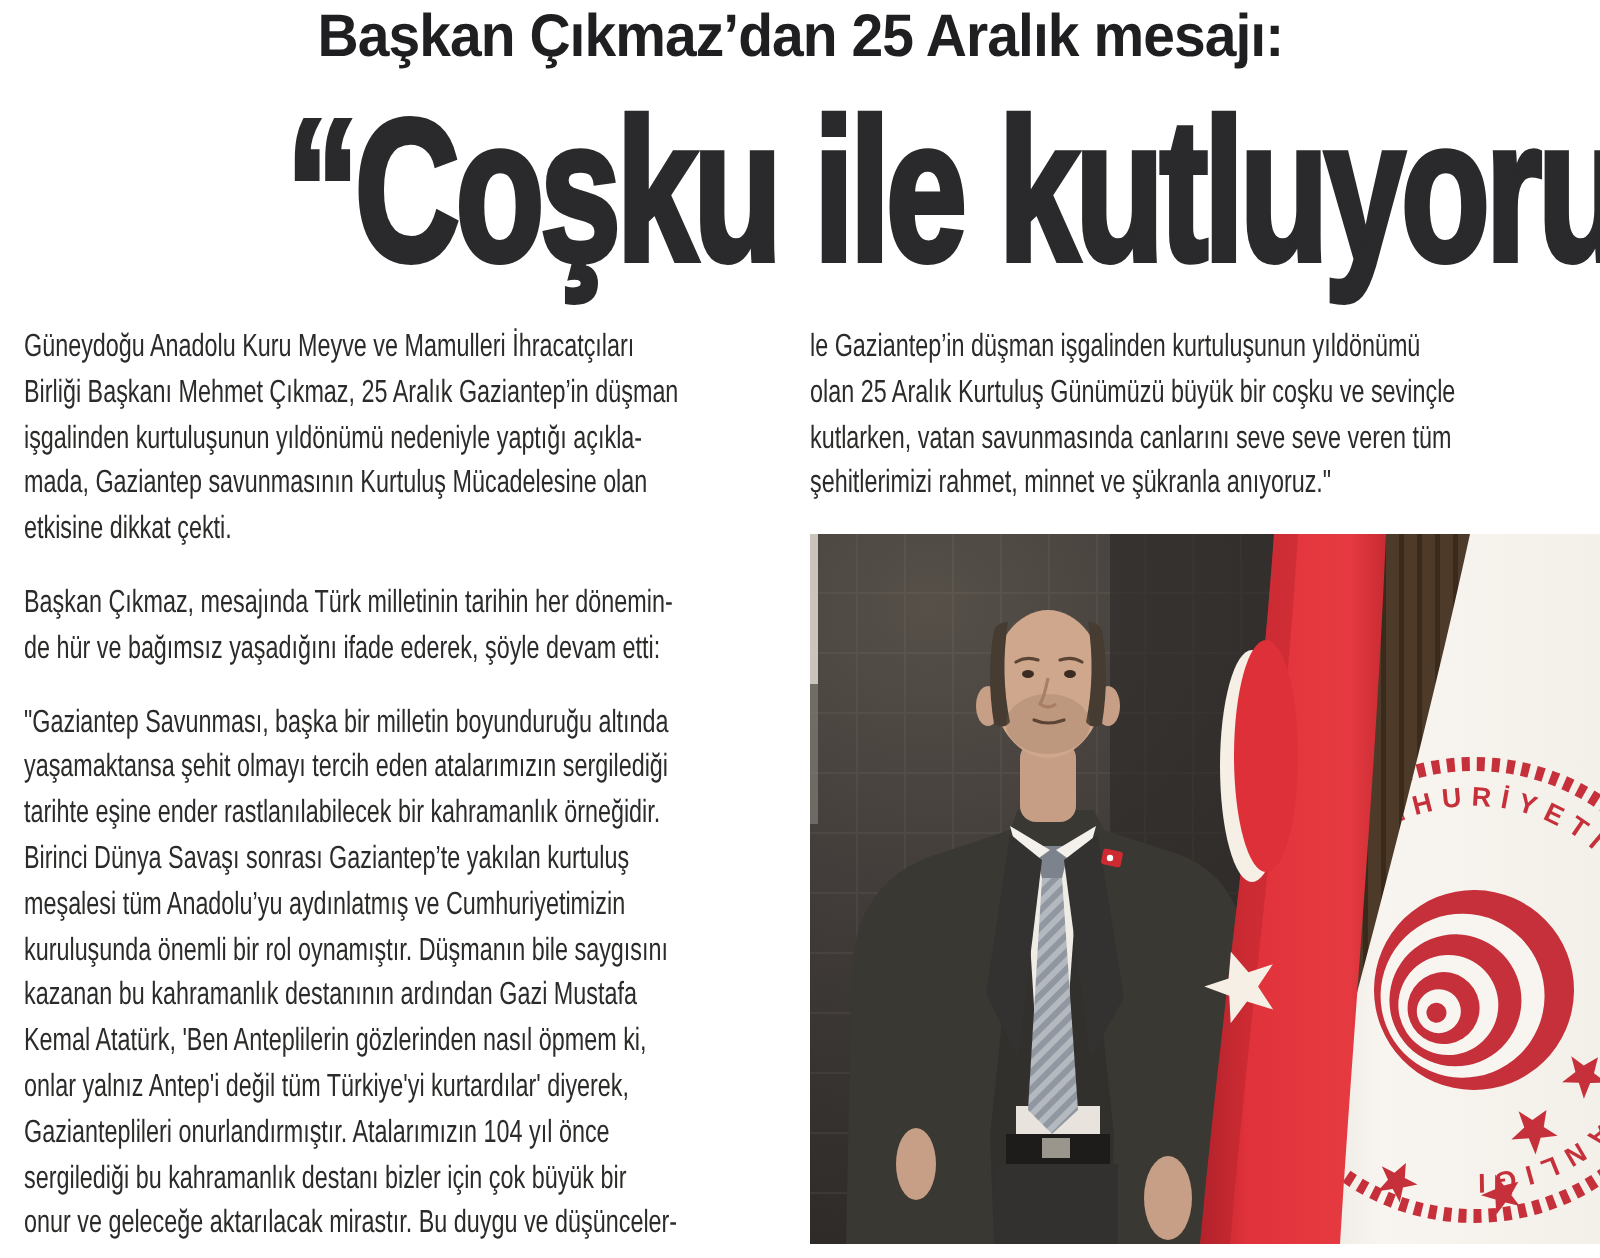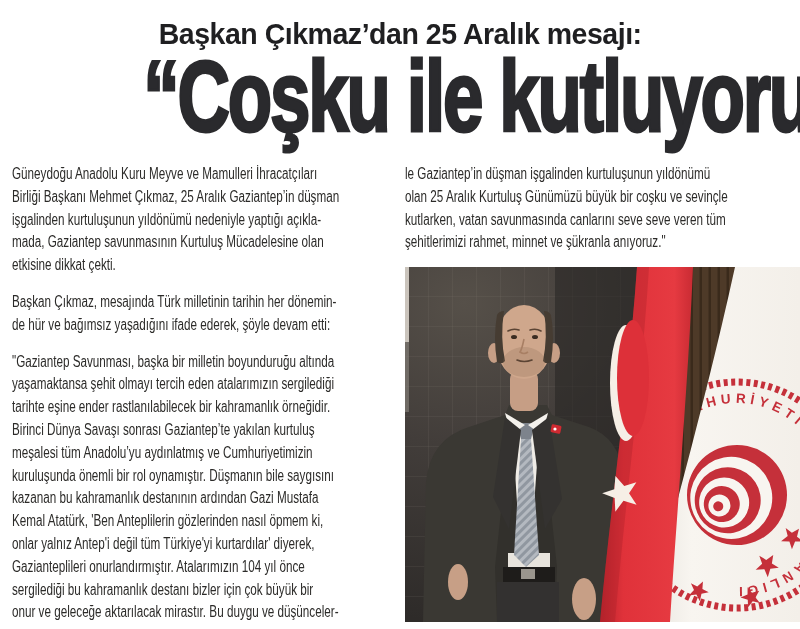--- a/index.html
+++ b/index.html
@@ -1,18 +1,18 @@
 <!DOCTYPE html>
 <html><head>
 <meta charset="utf-8">
 <style>
   html,body{margin:0;padding:0;}
   body{width:800px;height:629px;background:#ffffff;position:relative;overflow:hidden;
        font-family:"Liberation Sans",sans-serif;color:#2c2b29;}
-  .kicker-wrap{position:absolute;top:16px;left:0;width:800px;text-align:center;}
+  .kicker-wrap{position:absolute;top:1px;left:0;width:800px;text-align:center;}
   .kicker{display:inline-block;font-size:30px;font-weight:700;color:#1f1f21;
           letter-spacing:-0.5px;transform:scaleX(0.95);transform-origin:center;
           white-space:nowrap;line-height:36px;}
   .headline-wrap{position:absolute;top:44px;left:0;width:800px;text-align:center;}
   .headline{display:inline-block;font-size:101px;font-weight:700;color:#2a2a2d;
             letter-spacing:-3px;line-height:104px;white-space:nowrap;
             transform:scaleX(0.72);transform-origin:center;
             -webkit-text-stroke:3px #2a2a2d;}
   .col{position:absolute;top:163px;font-size:16px;line-height:22.8px;
        transform:scaleX(0.73);transform-origin:left top;}

